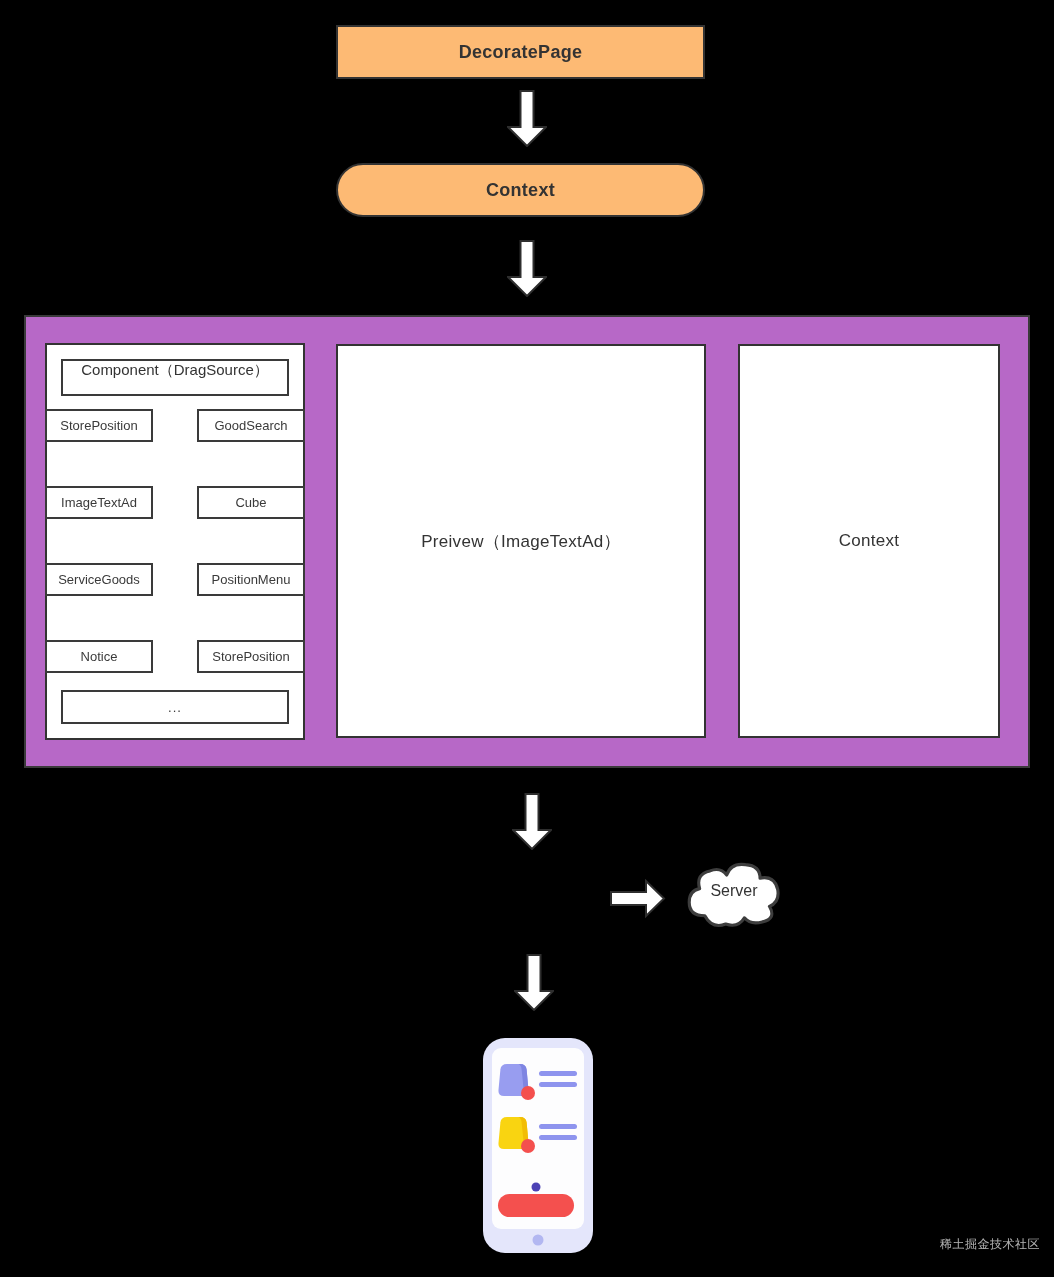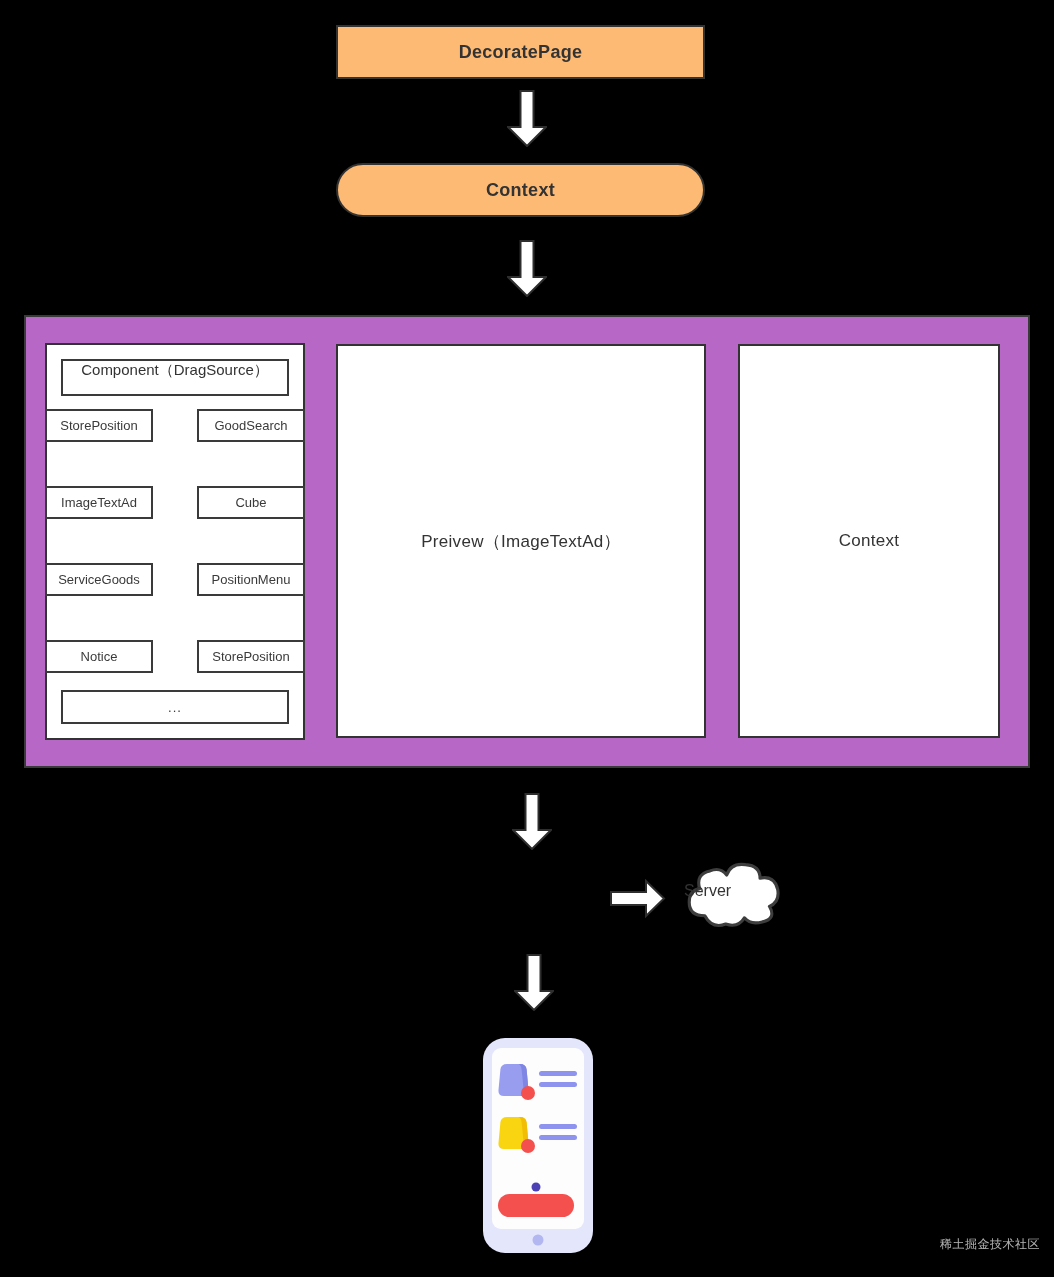--- a/index.html
+++ b/index.html
@@ -118,20 +118,21 @@
     color: #333333;
     font-size: 16px;
     font-weight: 500;
   }
 
   .cloud-wrap { position: absolute; left: 684px; top: 858px; width: 100px; height: 80px; }
   .cloud-label {
     position: absolute;
     left: 0; top: 24px;
     width: 100%;
+    text-align: center;
     color: #333333;
     font-size: 16px;
     font-weight: 500;
   }
 
   .phone {
     position: absolute;
     left: 483px;
     top: 1038px;
     width: 110px;

